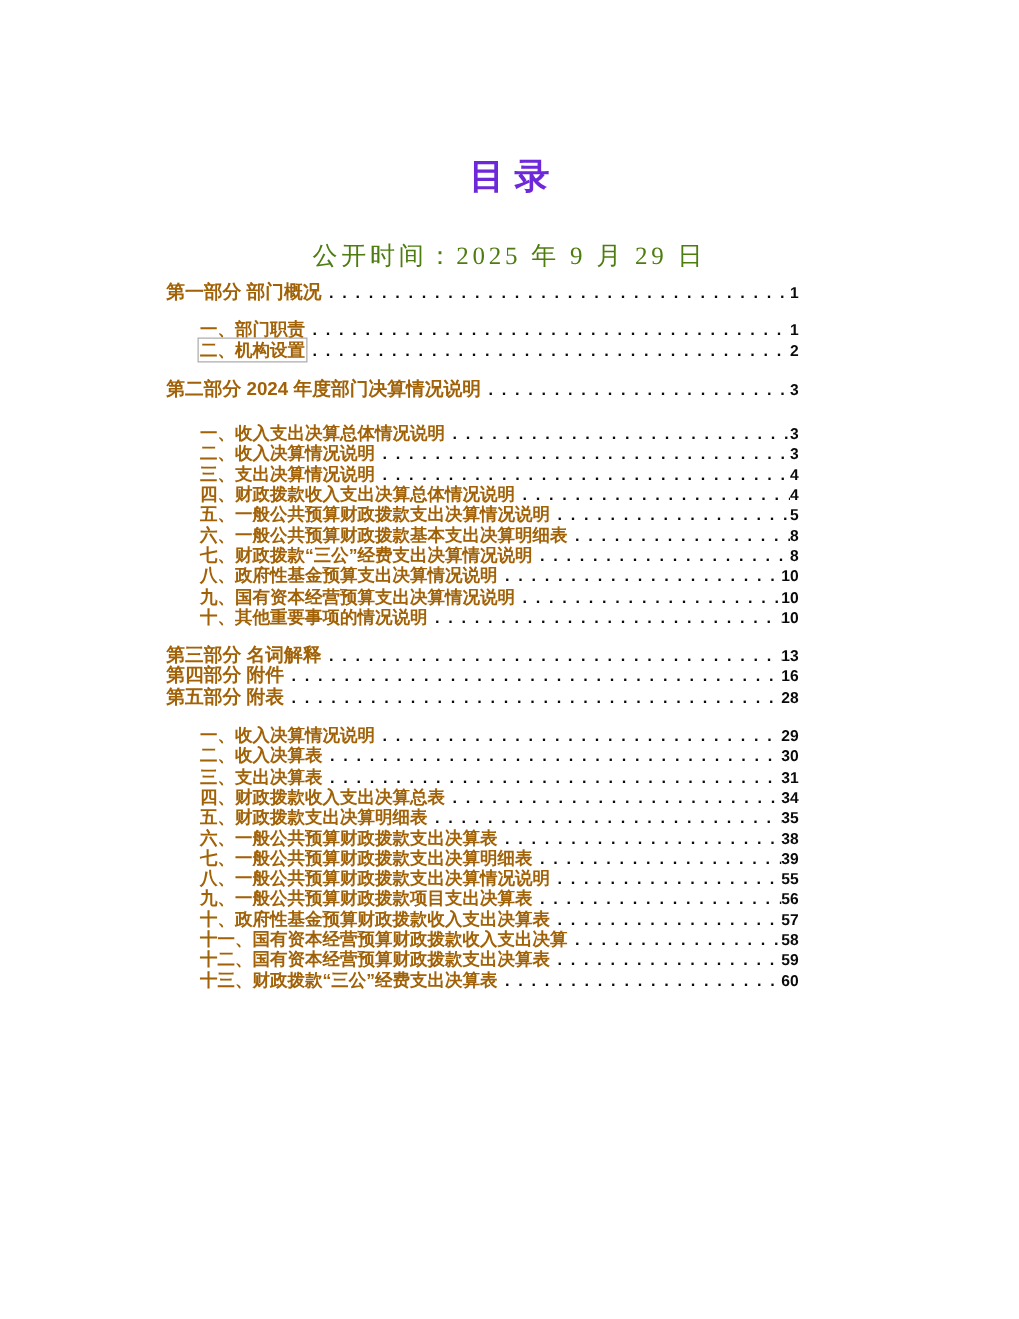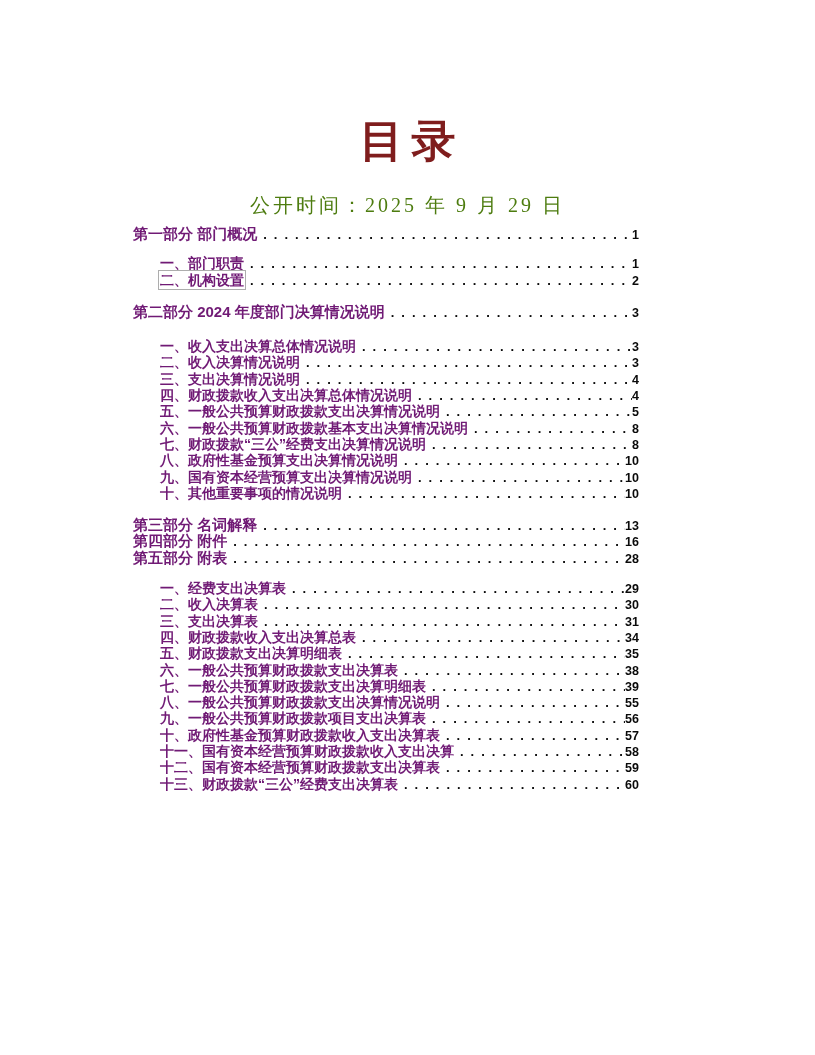--- a/index.html
+++ b/index.html
@@ -14,26 +14,26 @@
   }
   .page {
     position: relative;
     width: 815px;
     height: 1055px;
     background: #ffffff;
   }
   .doc-title {
     margin: 118px 0 0 0;
     text-align: center;
-    font-size: 44px;
+    font-size: 28px;
     line-height: 46px;
     font-weight: bold;
     letter-spacing: 8px;
     text-indent: 8px; 
-    color: #7f1d1d;
+    color: #6d28d9;
   }
   .publish-line {
     margin-top: 28px;
     text-align: center;
     font-family: "Liberation Serif", serif;
     font-size: 20px;
     line-height: 26px;
     letter-spacing: 3px;
     color: #4d7c0f;
   }
@@ -54,21 +54,21 @@
     line-height: 16.3px;
     height: 16.3px;
     font-weight: bold;
     white-space: nowrap;
     cursor: pointer;
   }
   .toc-row.lvl0 { font-size: 15px; }
   .toc-row.lvl1 { font-size: 14px; padding-left: 27px; }
   .toc-row .label {
     flex: 0 0 auto;
-    color: #701a75;
+    color: #a16207;
   }
   .toc-row.boxed .label {
     outline: 1px solid #adadad;
     outline-offset: 1px;
   }
   .toc-row .dots {
     flex: 1 1 auto;
     overflow: hidden;
     white-space: nowrap;
     font-size: 13px;
@@ -140,21 +140,21 @@
           <span class="label">四、财政拨款收入支出决算总体情况说明</span>
           <span class="dots">........................................................................................................................</span>
           <span class="pg">4</span>
         </div>
         <div class="toc-row lvl1">
           <span class="label">五、一般公共预算财政拨款支出决算情况说明</span>
           <span class="dots">........................................................................................................................</span>
           <span class="pg">5</span>
         </div>
         <div class="toc-row lvl1">
-          <span class="label">六、一般公共预算财政拨款基本支出决算情况说明</span>
+          <span class="label">六、一般公共预算财政拨款基本支出决算明细表</span>
           <span class="dots">........................................................................................................................</span>
           <span class="pg">8</span>
         </div>
         <div class="toc-row lvl1">
           <span class="label">七、财政拨款“三公”经费支出决算情况说明</span>
           <span class="dots">........................................................................................................................</span>
           <span class="pg">8</span>
         </div>
         <div class="toc-row lvl1">
           <span class="label">八、政府性基金预算支出决算情况说明</span>
@@ -184,21 +184,21 @@
           <span class="pg">16</span>
         </div>
         <div class="toc-row lvl0">
           <span class="label">第五部分 附表</span>
           <span class="dots">........................................................................................................................</span>
           <span class="pg">28</span>
         </div>
       </div>
       <div class="toc-group">
         <div class="toc-row lvl1">
-          <span class="label">一、经费支出决算表</span>
+          <span class="label">一、收入决算情况说明</span>
           <span class="dots">........................................................................................................................</span>
           <span class="pg">29</span>
         </div>
         <div class="toc-row lvl1">
           <span class="label">二、收入决算表</span>
           <span class="dots">........................................................................................................................</span>
           <span class="pg">30</span>
         </div>
         <div class="toc-row lvl1">
           <span class="label">三、支出决算表</span>

